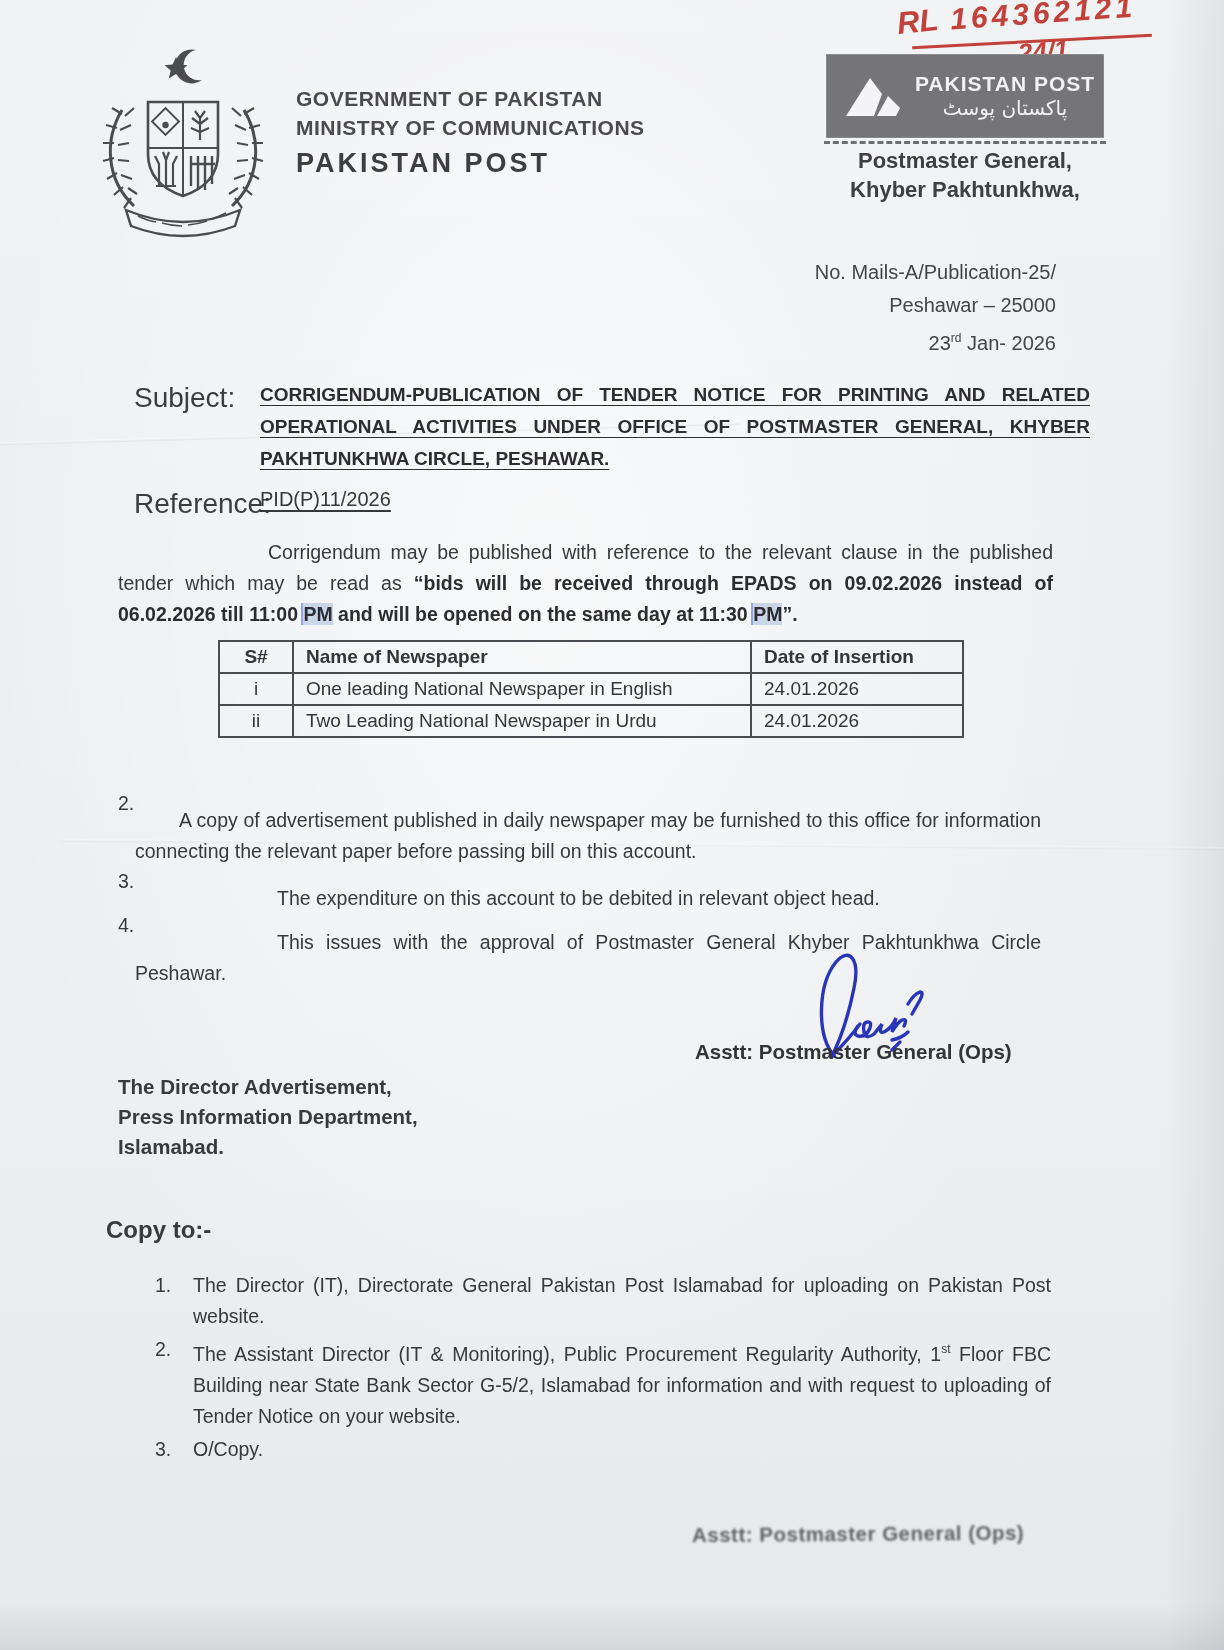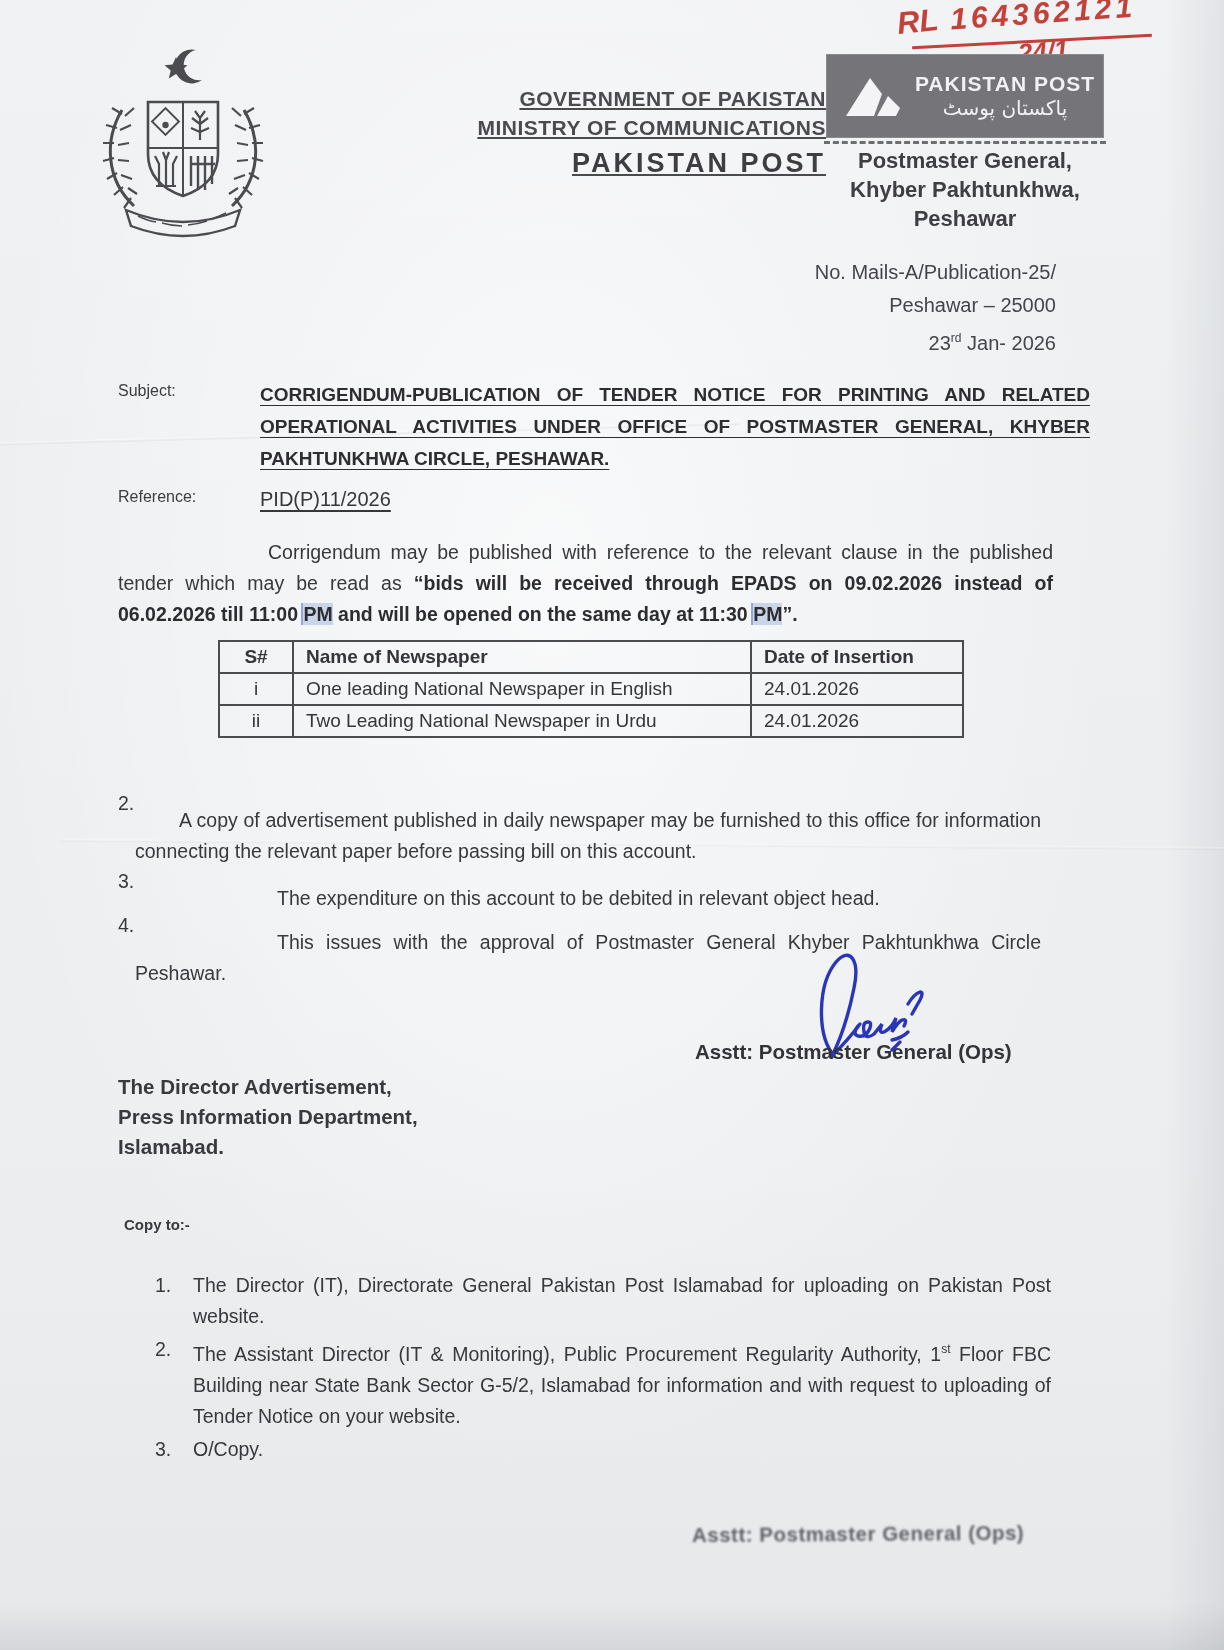--- a/index.html
+++ b/index.html
@@ -20,21 +20,21 @@
     background:linear-gradient(90deg,rgba(0,0,0,0),rgba(90,95,105,.10));}
   .edge-shade-bottom{position:absolute;bottom:0;left:0;width:100%;height:46px;
     background:linear-gradient(180deg,rgba(0,0,0,0),rgba(80,85,95,.12));}
   .crease{position:absolute;height:3px;background:linear-gradient(180deg,rgba(255,255,255,.9),rgba(120,125,135,.18));
     opacity:.7;border-radius:2px;}
   .crease1{left:0;top:432px;width:740px;transform:rotate(-1.6deg);}
   .crease2{left:60px;top:843px;width:1164px;transform:rotate(.4deg);opacity:.45;}
 
   
   .emblem{position:absolute;left:92px;top:40px;}
-  .gov-header{position:absolute;left:296px;top:84px;width:530px;text-align:right;color:#4a4a4f;text-decoration:underline;}
+  .gov-header{position:absolute;left:296px;top:84px;width:530px;text-align:left;color:#4a4a4f;}
   .gov-line{font-size:21px;font-weight:bold;letter-spacing:.5px;line-height:29px;}
   .gov-brand{font-size:27px;font-weight:bold;letter-spacing:3px;color:#3d3d42;margin-top:6px;}
 
   .logo-box{position:absolute;left:826px;top:54px;width:278px;height:84px;background:#757579;
     box-shadow:0 0 0 1px #8a8a8e inset;display:flex;align-items:center;}
   .logo-glyph{margin-left:18px;flex:0 0 auto;}
   .logo-texts{flex:1;text-align:center;color:#f2f2f4;}
   .logo-en{font-size:21px;font-weight:bold;letter-spacing:1px;}
   .logo-ur{font-family:"DejaVu Sans", sans-serif;font-size:20px;line-height:24px;}
   .dotted-rule{position:absolute;left:824px;top:141px;width:282px;border-top:3px dashed #4e4e52;opacity:.8;}
@@ -47,21 +47,21 @@
   .hand-number{left:950px;top:-4px;font-size:30px;letter-spacing:4px;transform:rotate(-4deg);}
   .hand-underline1{position:absolute;left:912px;top:40px;width:240px;height:3px;background:#c2413a;transform:rotate(-3deg);}
   .hand-date{left:1018px;top:36px;font-size:26px;transform:rotate(-5deg);}
   .hand-underline2{position:absolute;left:1008px;top:66px;width:90px;height:2px;background:#c2413a;transform:rotate(-6deg);}
 
   
   .ref-block{position:absolute;right:168px;top:256px;text-align:right;font-size:20px;line-height:33px;color:#44444a;}
   sup{font-size:12px;}
 
   
-  .label{position:absolute;left:118px;font-size:16px;color:#3c3c41;}
+  .label{position:absolute;left:134px;font-size:28px;color:#3c3c41;}
   .subject-label{top:382px;}
   .subject-text{position:absolute;left:260px;top:379px;width:830px;
     font-size:19px;font-weight:bold;color:#2e2e32;text-align:justify;line-height:32px;
     text-decoration:underline;text-underline-offset:4px;}
   .reference-label{top:488px;}
   .reference-value{position:absolute;left:260px;top:488px;font-size:20px;color:#36363b;
     text-decoration:underline;text-underline-offset:4px;}
 
   
   .para1{position:absolute;left:118px;top:537px;width:935px;font-size:19.5px;line-height:31px;
@@ -83,21 +83,21 @@
   .news-table th{font-weight:bold;text-align:left;}
   .col-sno{width:48px;text-align:center !important;}
   .col-name{width:432px;margin-left:40px;}
   .col-date{width:186px;}
 
   
   .signature-svg{position:absolute;left:796px;top:944px;}
   .sig-title{position:absolute;left:695px;top:1040px;font-size:20.5px;font-weight:bold;color:#333338;}
   .addressee{position:absolute;left:118px;top:1072px;font-size:20.5px;font-weight:bold;
     line-height:30px;color:#39393e;}
-  .copyto-label{position:absolute;left:124px;top:1216px;font-size:15px;font-weight:bold;color:#39393e;}
+  .copyto-label{position:absolute;left:106px;top:1216px;font-size:24px;font-weight:bold;color:#39393e;}
 
   .copy-list{position:absolute;left:155px;top:1270px;width:905px;font-size:19.5px;line-height:31px;color:#38383d;}
   .copy-item{position:relative;padding-left:38px;text-align:justify;margin-bottom:2px;width:858px;}
   .copy-item .num{position:absolute;left:0;top:0;}
 
   .footer-sig{position:absolute;left:692px;top:1522px;font-size:20.5px;font-weight:bold;
     color:#3a3a3f;opacity:.78;filter:blur(0.8px);letter-spacing:.5px;transform:rotate(-.4deg);}
 </style>
 </head>
 <body>
@@ -160,21 +160,20 @@
     <div class="logo-texts">
       <div class="logo-en">PAKISTAN POST</div>
       <div class="logo-ur">پاکستان پوسٹ</div>
     </div>
   </div>
   <div class="dotted-rule"></div>
 
   <div class="office-block">
     <div>Postmaster General,</div>
     <div>Khyber Pakhtunkhwa,</div>
-    <div>Peshawar</div>
   </div>
 
   <div class="ref-block">
     <div>No. Mails-A/Publication-25/</div>
     <div>Peshawar – 25000</div>
     <div><span>23</span><sup>rd</sup><span> Jan- 2026</span></div>
   </div>
 
   <div class="label subject-label">Subject:</div>
   <div class="subject-text">CORRIGENDUM-PUBLICATION OF TENDER NOTICE FOR PRINTING AND RELATED OPERATIONAL ACTIVITIES UNDER OFFICE OF POSTMASTER GENERAL, KHYBER PAKHTUNKHWA CIRCLE, PESHAWAR.</div>

